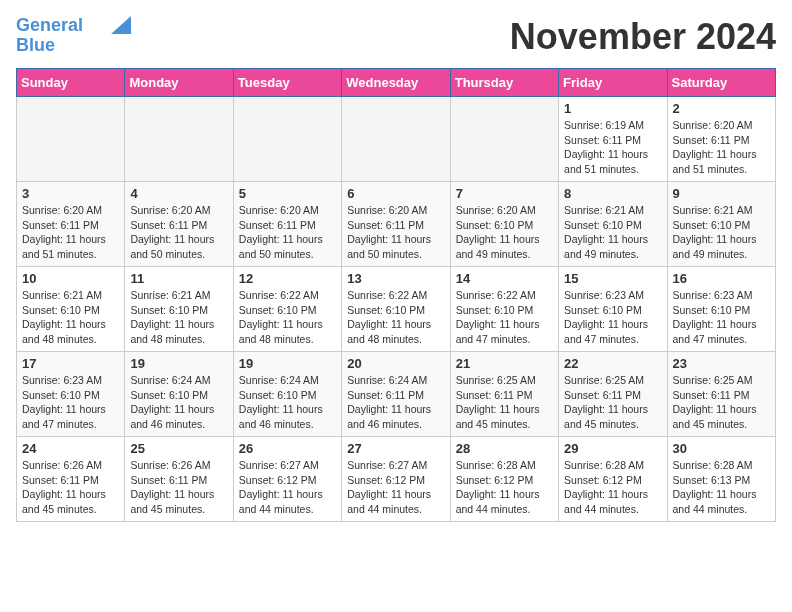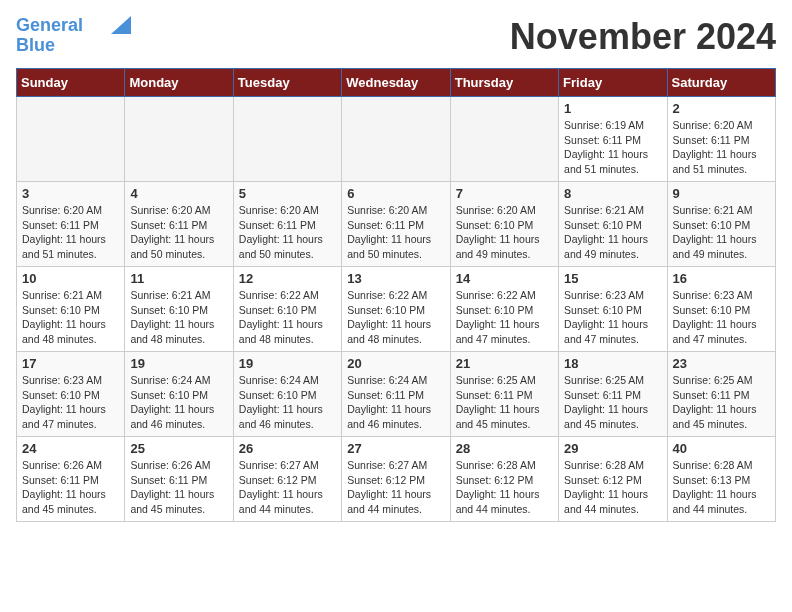--- a/index.html
+++ b/index.html
@@ -39,21 +39,21 @@
     }
     .location {
       font-size: 16px;
       color: #555;
     }
     .calendar {
       width: 100%;
       border-collapse: collapse;
     }
     .calendar th {
-      background-color: #7f1d1d;
+      background-color: #ec4899;
       color: #fff;
       padding: 6px 4px;
       font-size: 13px;
       font-weight: bold;
       border: 1px solid #3a6aaa;
       text-align: left;
     }
     .calendar td {
       border: 1px solid #ccc;
       vertical-align: top;
@@ -247,21 +247,21 @@
 Sunset: 6:11 PM
 Daylight: 11 hours and 46 minutes.</div>
         </td>
         <td>
           <span class="day-num">21</span>
           <div class="day-info" style="white-space: pre-line;">Sunrise: 6:25 AM
 Sunset: 6:11 PM
 Daylight: 11 hours and 45 minutes.</div>
         </td>
         <td>
-          <span class="day-num">18</span>
+          <span class="day-num">22</span>
           <div class="day-info" style="white-space: pre-line;">Sunrise: 6:25 AM
 Sunset: 6:11 PM
 Daylight: 11 hours and 45 minutes.</div>
         </td>
         <td>
           <span class="day-num">23</span>
           <div class="day-info" style="white-space: pre-line;">Sunrise: 6:25 AM
 Sunset: 6:11 PM
 Daylight: 11 hours and 45 minutes.</div>
         </td>
@@ -297,20 +297,20 @@
 Sunset: 6:12 PM
 Daylight: 11 hours and 44 minutes.</div>
         </td>
         <td>
           <span class="day-num">29</span>
           <div class="day-info" style="white-space: pre-line;">Sunrise: 6:28 AM
 Sunset: 6:12 PM
 Daylight: 11 hours and 44 minutes.</div>
         </td>
         <td>
-          <span class="day-num">40</span>
+          <span class="day-num">30</span>
           <div class="day-info" style="white-space: pre-line;">Sunrise: 6:28 AM
 Sunset: 6:13 PM
 Daylight: 11 hours and 44 minutes.</div>
         </td>
       </tr>
     </tbody>
 </table>
 
 </body></html>

